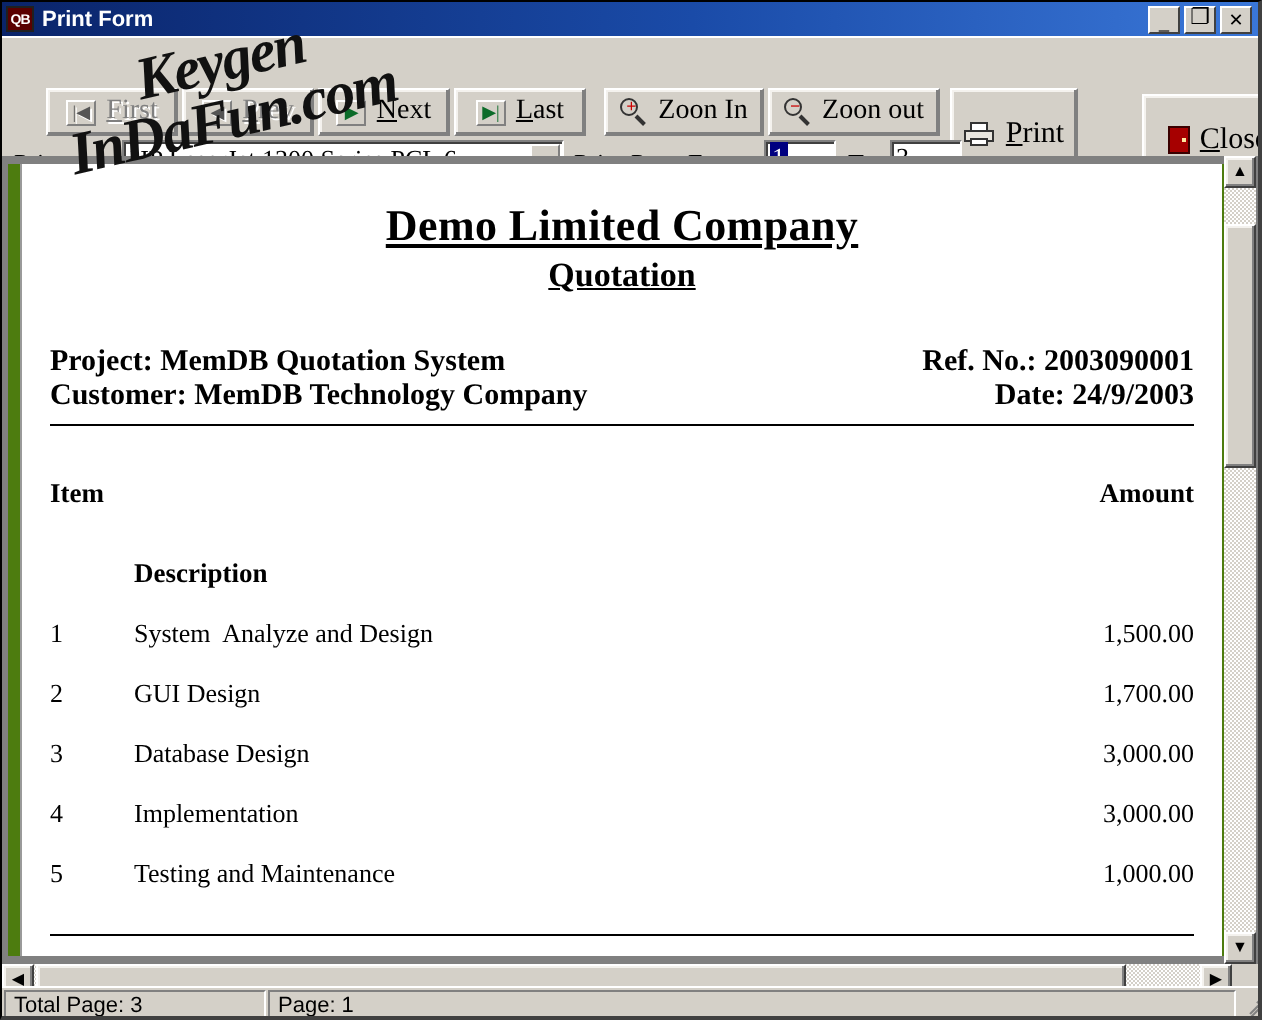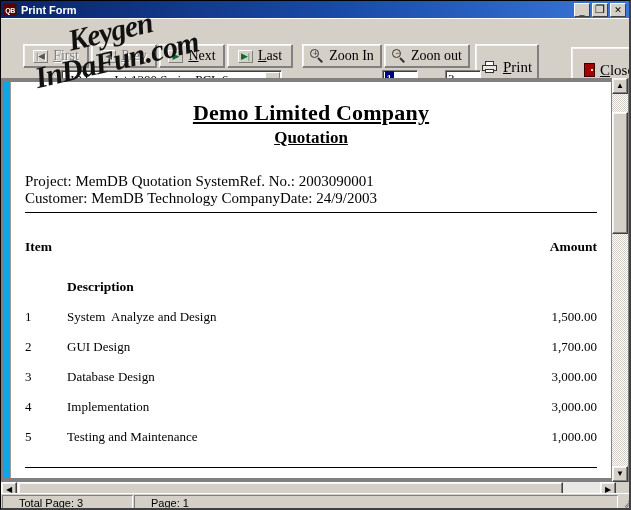--- a/index.html
+++ b/index.html
@@ -297,21 +297,21 @@
     height: 404px;
     box-sizing: border-box;
     background: #808080;
     border-top: 1px solid #808080;
   }
   #preview-viewport {
     position: absolute;
     left: 2px; top: 2px;
     width: 611px;
     height: 398px;
-    background: #0ea5e9;
+    background: #4d7c0f;
     overflow: hidden;
     box-sizing: border-box;
     border: 1px solid #808080;
   }
   #page {
     position: absolute;
     left: 6px;
     top: 0px;
     width: 601px;
     height: 398px;
@@ -334,23 +334,23 @@
   }
   .doc-subtitle {
     text-align: center;
     font-size: 17px;
     font-weight: bold;
     text-decoration: underline;
     margin-top: 2px;
   }
   .meta-row {
     display: flex;
-    justify-content: flex-start;
+    justify-content: space-between;
     font-size: 15px;
-    font-weight: normal;
+    font-weight: bold;
     margin-top: 0px;
   }
   .meta-row.first { margin-top: 25px; }
   .section-title {
     font-size: 15px;
     font-weight: bold;
     margin-top: 30px;
     letter-spacing: 0.3px;
   }
   .hr-thick {
@@ -471,21 +471,21 @@
     display: flex;
     align-items: center;
   }
   .status-cell {
     height: 16px;
     margin: 1px 0 1px 1px;
     border: 1px solid;
     border-color: #808080 #ffffff #ffffff #808080;
     font-size: 11px;
     line-height: 14px;
-    padding-left: 16px;
+    padding-left: 4px;
     box-sizing: border-box;
     color: #000;
     font-family: "Liberation Sans", sans-serif;
   }
   #status-total { width: 131px; }
   #status-page  { flex: 1 1 auto; margin-right: 14px; }
   #resize-grip {
     position: absolute;
     right: 1px;
     bottom: 1px;

